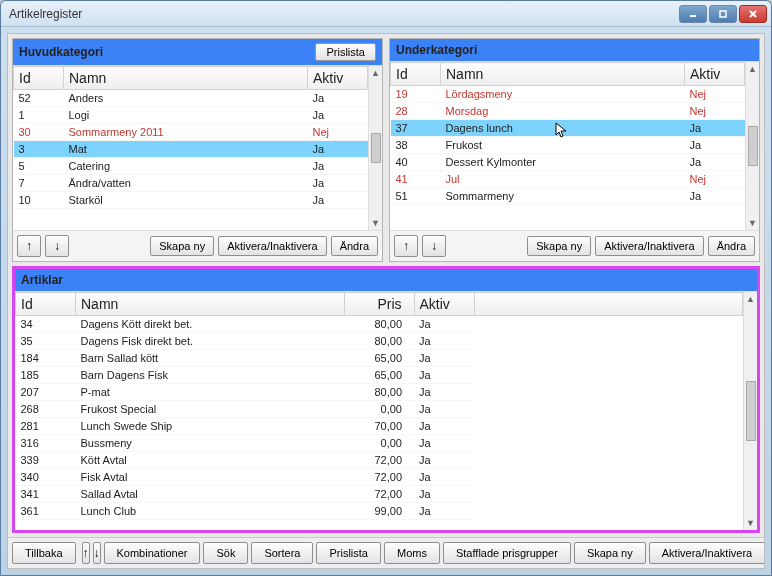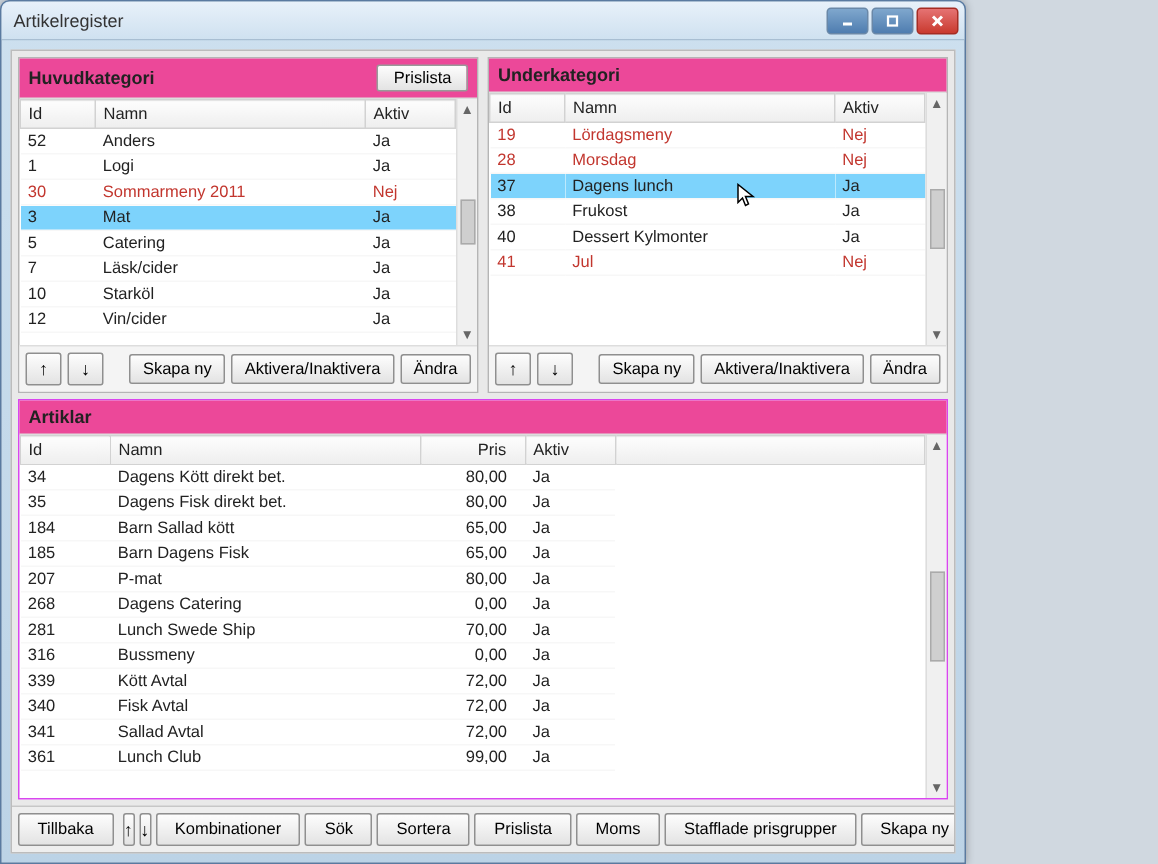--- a/index.html
+++ b/index.html
@@ -7,21 +7,21 @@
     margin: 0;
     font-family: Tahoma, Verdana, sans-serif;
     font-size: 11px;
     background: #d0d8e0;
     color: #222;
     width: 772px;
     height: 576px;
     overflow: hidden;
   }
   .window {
-    width: 644px;
+    width: 772px;
     height: 576px;
     background: linear-gradient(#cde0ef, #bcd3e6);
     border: 1px solid #5a7aa0;
     border-radius: 6px 6px 0 0;
     box-shadow: 0 0 6px rgba(0,0,0,.3);
     display: flex;
     flex-direction: column;
   }
   .titlebar {
     height: 26px;
@@ -68,21 +68,21 @@
     background: #fff;
     border: 1px solid #b5b5b5;
     display: flex;
     flex-direction: column;
     min-width: 0;
   }
   .panel-header {
     font-weight: bold;
     font-size: 12px;
     padding: 4px 6px;
-    background: #ec4899;
+    background: #3b82f6;
     border-bottom: 1px solid #ddd;
     display:flex;
     align-items:center;
   }
   .panel-header .title { flex:1; }
   .headbtn {
     border:1px solid #999;
     background:linear-gradient(#fdfdfd,#e3e3e3);
     padding:2px 10px;
     font-size:11px;
@@ -98,21 +98,21 @@
     width: calc(100% - 14px);
     border-collapse: collapse;
     table-layout: fixed;
   }
   thead th {
     text-align: left;
     font-weight: normal;
     background: linear-gradient(#fdfdfd,#eee);
     border: 1px solid #d2d2d2;
     padding: 3px 5px;
-    font-size: 11px;
+    font-size: 14px;
     color:#222;
   }
   tbody td {
     padding: 2px 5px;
     border-bottom: 1px solid #f7f7f7;
     white-space: nowrap;
     overflow: hidden;
     font-size: 11px;
   }
   tbody tr.inactive { color: #c2362e; }
@@ -141,21 +141,21 @@
     border-radius:2px;
     cursor:pointer;
     white-space:nowrap;
   }
   .iconbtn { width:24px; height:22px; padding:0; display:flex; align-items:center; justify-content:center; font-size:12px; }
   .spacer { flex:1; }
   .lower {
     flex:1;
     margin: 0 4px 4px 4px;
     background:#fff;
-    border:1px solid #d946ef;
+    border:3px solid #d946ef;
     display:flex; flex-direction:column;
     min-height:0;
   }
   .lower .panel-header { border-bottom:1px solid #ddd; }
   .lower-grid { flex:1; overflow-y:auto; position:relative; }
   .lower table { width: calc(100% - 14px); }
   .lower thead th { position:sticky; top:0; }
   .bottombar {
     display:flex;
     gap:3px;
@@ -240,31 +240,26 @@
                   <td>Mat</td>
                   <td>Ja</td>
                 </tr>
                 <tr>
                   <td>5</td>
                   <td>Catering</td>
                   <td>Ja</td>
                 </tr>
                 <tr>
                   <td>7</td>
-                  <td>Läsk/cider</td>
+                  <td>Ändra/vatten</td>
                   <td>Ja</td>
                 </tr>
                 <tr>
                   <td>10</td>
                   <td>Starköl</td>
-                  <td>Ja</td>
-                </tr>
-                <tr>
-                  <td>12</td>
-                  <td>Vin/cider</td>
                   <td>Ja</td>
                 </tr>
               </tbody>
           </table>
           <div class="scrollcol">
             <div class="arrow">▲</div>
             <div class="thumb"></div>
             <div class="arrow">▼</div>
           </div>
         </div>
@@ -319,20 +314,25 @@
                 </tr>
                 <tr>
                   <td>40</td>
                   <td>Dessert Kylmonter</td>
                   <td>Ja</td>
                 </tr>
                 <tr class="inactive">
                   <td>41</td>
                   <td>Jul</td>
                   <td>Nej</td>
+                </tr>
+                <tr>
+                  <td>51</td>
+                  <td>Sommarmeny</td>
+                  <td>Ja</td>
                 </tr>
               </tbody>
           </table>
           <div class="scrollcol">
             <div class="arrow">▲</div>
             <div class="thumb" style="height:40px"></div>
             <div class="arrow">▼</div>
           </div>
           <svg class="cursor-icon" style="left:165px; top:60px;" width="14" height="18" viewBox="0 0 14 18">
               <path d="M1 1 L1 13 L4 10 L6 15 L8 14 L6 9 L11 9 Z" fill="#fff" stroke="#000" stroke-width="1"></path>
@@ -397,21 +397,21 @@
                 <td>Ja</td>
               </tr>
               <tr>
                 <td>207</td>
                 <td>P-mat</td>
                 <td class="num">80,00</td>
                 <td>Ja</td>
               </tr>
               <tr>
                 <td>268</td>
-                <td>Dagens Catering</td>
+                <td>Frukost Special</td>
                 <td class="num">0,00</td>
                 <td>Ja</td>
               </tr>
               <tr>
                 <td>281</td>
                 <td>Lunch Swede Ship</td>
                 <td class="num">70,00</td>
                 <td>Ja</td>
               </tr>
               <tr>

